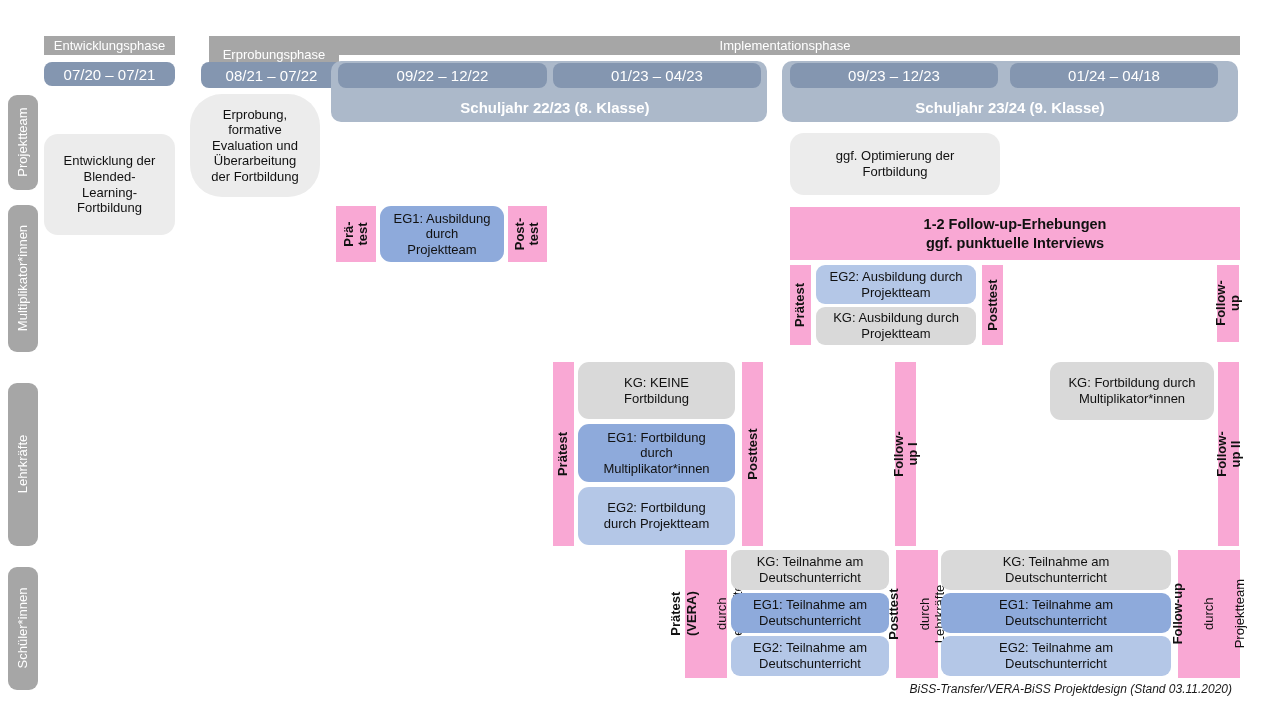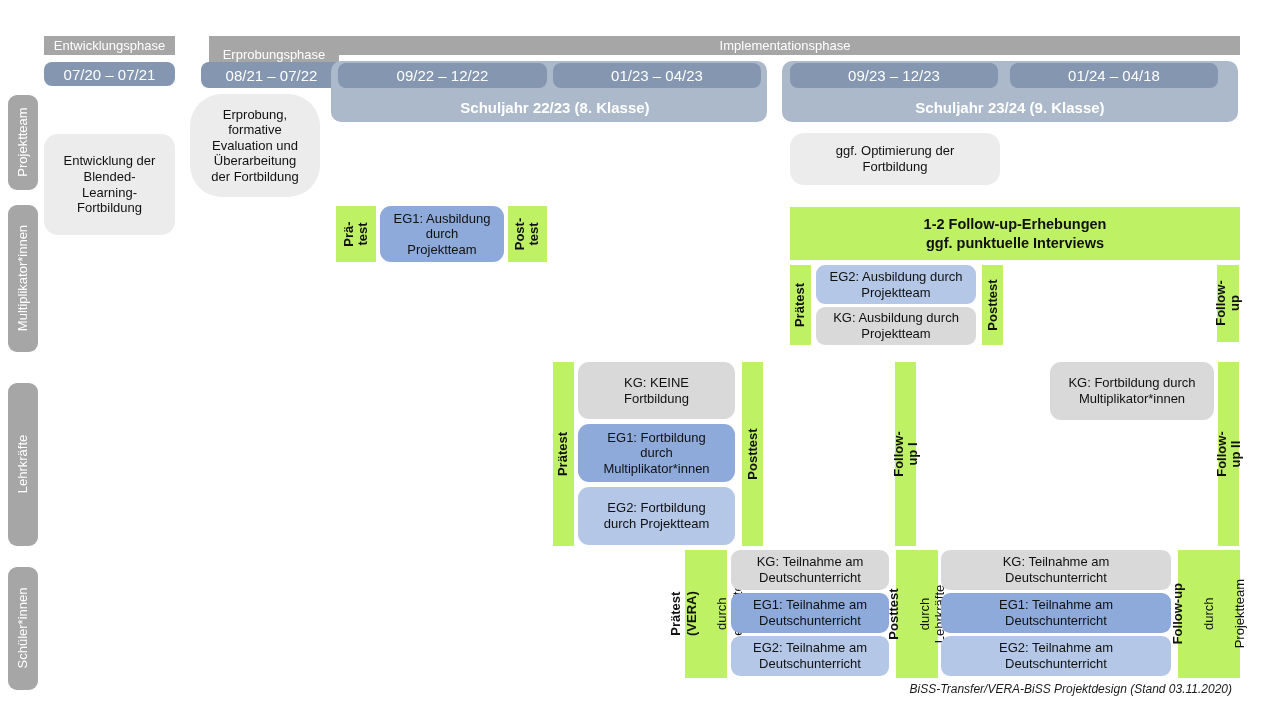--- a/index.html
+++ b/index.html
@@ -18,21 +18,21 @@
   .rail  { background:#a6a6a6; border-radius:9px; }
   .railtxt { color:#ffffff; font-size:14.5px; }
   .box   { font-size:13px; line-height:1.2; }
   .r14 { border-radius:14px; }
   .r11 { border-radius:11px; }
   .r9  { border-radius:9px; }
   .gray1 { background:#ececec; }
   .kg    { background:#d9d9d9; }
   .eg1   { background:#8eaadb;text-align:center; }
   .eg2   { background:#b4c7e7; }
-  .green { background:#bef264; }
+  .green { background:#f9a8d4; }
 
   
   .v { display:flex; align-items:center; justify-content:center; overflow:visible; }
   .v .rot { transform:rotate(-90deg); transform-origin:center; white-space:pre-line;
             text-align:center; line-height:1.08; font-size:13px; }
   .v .rot.multi { line-height:1.18; }
   .wide-green-label { font-weight:bold; font-size:14.5px; line-height:1.3; }
   .caption { font-style:italic; font-size:12px; color:#1a1a1a; }
 </style>
 </head>
@@ -72,21 +72,21 @@
 
   <div class="abs box gray1 r14 center pre" style="left:44px;top:94px;width:131px;height:101px;margin-top:40px;">Entwicklung der
 Blended-
 Learning-
 Fortbildung</div>
   <div class="abs box gray1 r14 center pre" style="left:190px;top:94px;width:130px;height:103px;border-radius:32px;">Erprobung,
 formative
 Evaluation und
 Überarbeitung
 der Fortbildung</div>
-  <div class="abs box gray1 r14 center pre" style="left:790px;top:133px;width:210px;height:52px;">ggf. Optimierung der
+  <div class="abs box gray1 r14 center pre" style="left:790px;top:133px;width:210px;height:62px;">ggf. Optimierung der
 Fortbildung</div>
 
   <div class="abs green v" style="left:336px;top:206px;width:40px;height:56px;">
     <span class="rot b">Prä-
 test</span>
   </div>
   <div class="abs box eg1 r11 center pre" style="left:380px;top:206px;width:124px;height:56px;">EG1: Ausbildung
 durch
 Projektteam</div>
   <div class="abs green v" style="left:508px;top:206px;width:39px;height:56px;">

